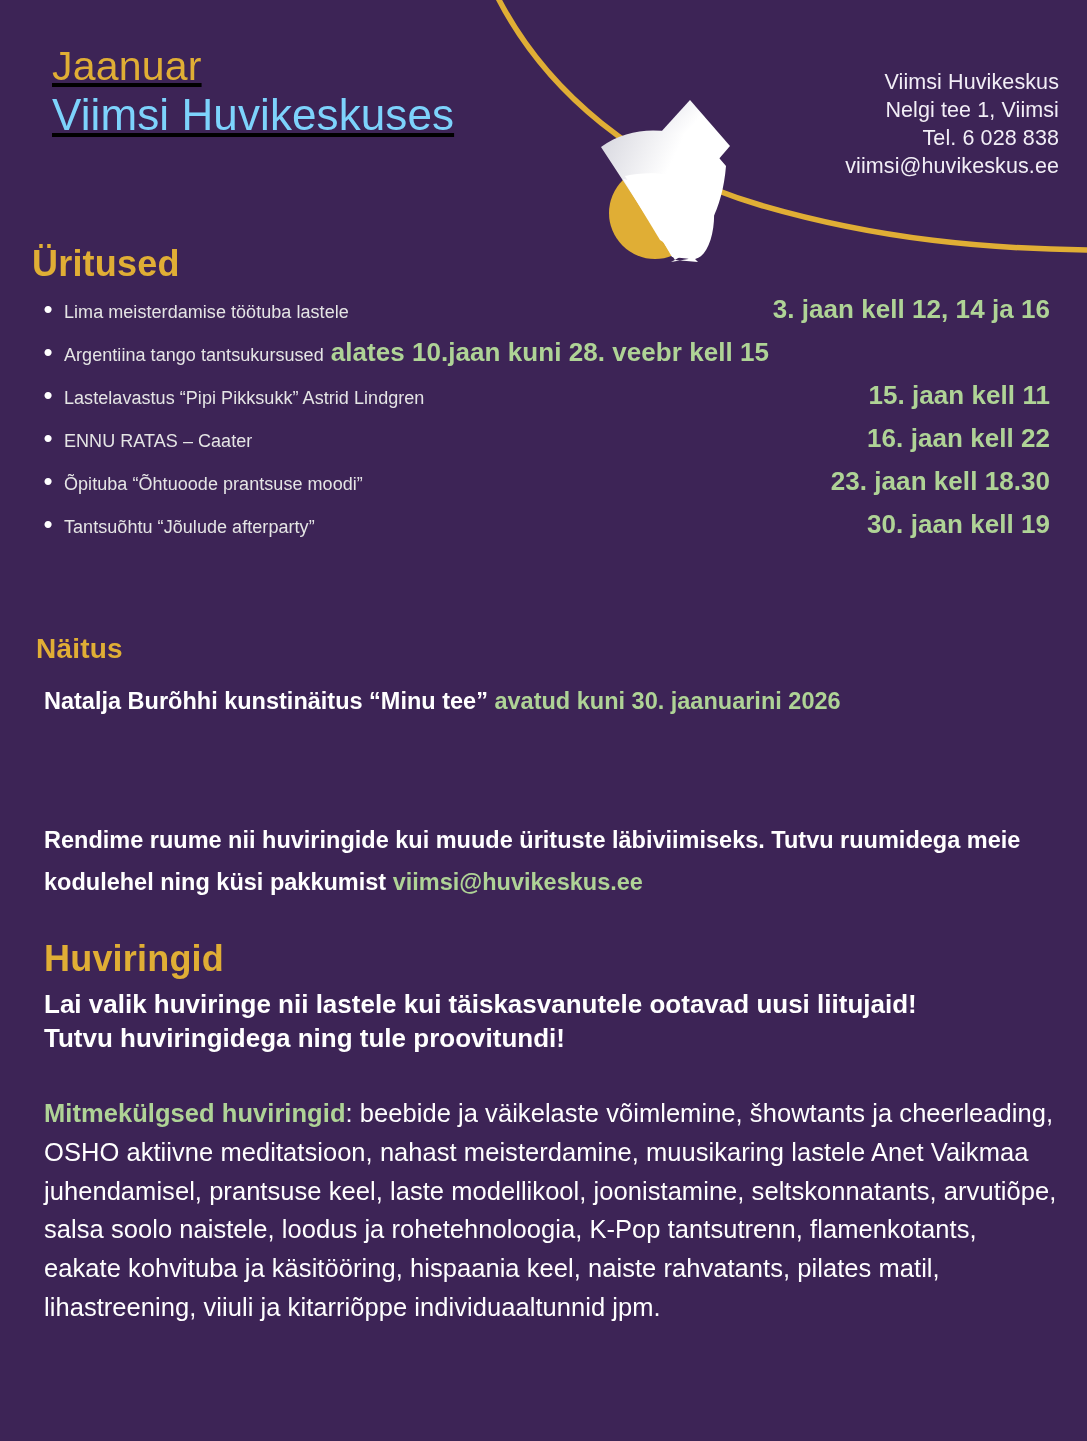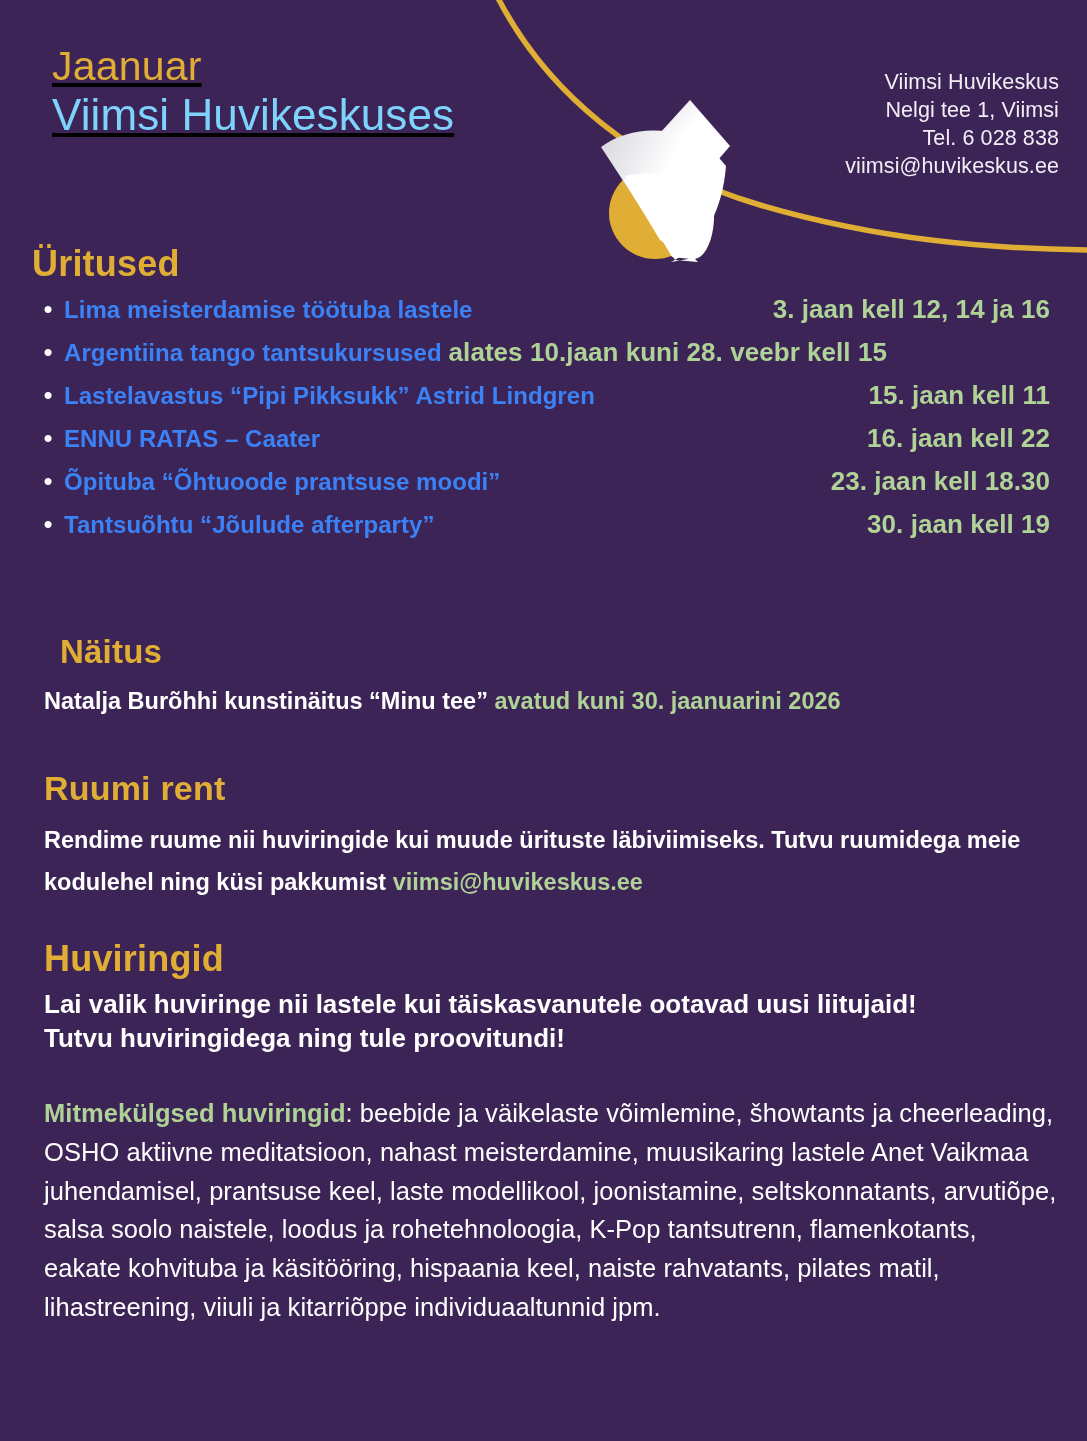--- a/index.html
+++ b/index.html
@@ -97,45 +97,45 @@
   }
   .bullet {
     width: 32px;
     flex: 0 0 32px;
     color: #FFFFFF;
     font-size: 26px;
     line-height: 1;
     text-align: center;
   }
   .ev-title {
-    color: #3b82f6;
-    font-weight: 700;
-    font-size: 24px;
+    color: #e5e5e5;
+    font-weight: 400;
+    font-size: 18px;
     letter-spacing: 0.05px;
     white-space: nowrap;
   }
   .ev-date {
     margin-left: auto;
     color: #AFD396;
     font-weight: 700;
     font-size: 26px;
     letter-spacing: 0.05px;
     white-space: nowrap;
     padding-right: 4px;
   }
   .ev-date.inline {
     margin-left: 7px;
   }
 
   
   .nait-head {
     position: absolute;
-    left: 60px;
+    left: 36px;
     top: 633px;
-    font-size: 33px;
+    font-size: 28px;
     z-index: 3;
   }
   .nait-body {
     position: absolute;
     left: 44px;
     top: 688px;
     width: 1010px;
     z-index: 3;
     font-size: 23.5px;
     font-weight: 700;
@@ -288,21 +288,20 @@
     <div class="event-row">
       <span class="bullet">•</span>
       <span class="ev-title">Tantsuõhtu “Jõulude afterparty”</span>
       <span class="ev-date">30. jaan kell 19</span>
     </div>
   </div>
 
   <h2 class="sec-head nait-head">Näitus</h2>
   <div class="nait-body"><span>Natalja Burõhhi kunstinäitus “Minu tee” </span><span class="green">avatud kuni 30. jaanuarini 2026</span></div>
 
-  <h2 class="sec-head rent-head">Ruumi rent</h2>
   <div class="rent-body"><span>Rendime ruume nii huviringide kui muude ürituste läbiviimiseks. Tutvu ruumidega meie kodulehel ning küsi pakkumist </span><span class="green">viimsi@huvikeskus.ee</span></div>
 
   <h2 class="sec-head huv-head">Huviringid</h2>
   <div class="huv-lead">
     <div>Lai valik huviringe nii lastele kui täiskasvanutele ootavad uusi liitujaid!</div>
     <div>Tutvu huviringidega ning tule proovitundi!</div>
   </div>
   <div class="huv-body"><span class="lead-label">Mitmekülgsed huviringid</span><span>: beebide ja väikelaste võimlemine, šhowtants ja cheerleading, OSHO aktiivne meditatsioon, nahast meisterdamine, muusikaring lastele Anet Vaikmaa juhendamisel, prantsuse keel, laste modellikool, joonistamine, seltskonnatants, arvutiõpe, salsa soolo naistele, loodus ja rohetehnoloogia, K-Pop tantsutrenn, flamenkotants, eakate kohvituba ja käsitööring, hispaania keel, naiste rahvatants, pilates matil, lihastreening, viiuli ja kitarriõppe individuaaltunnid jpm.</span></div>
 
 </div>

